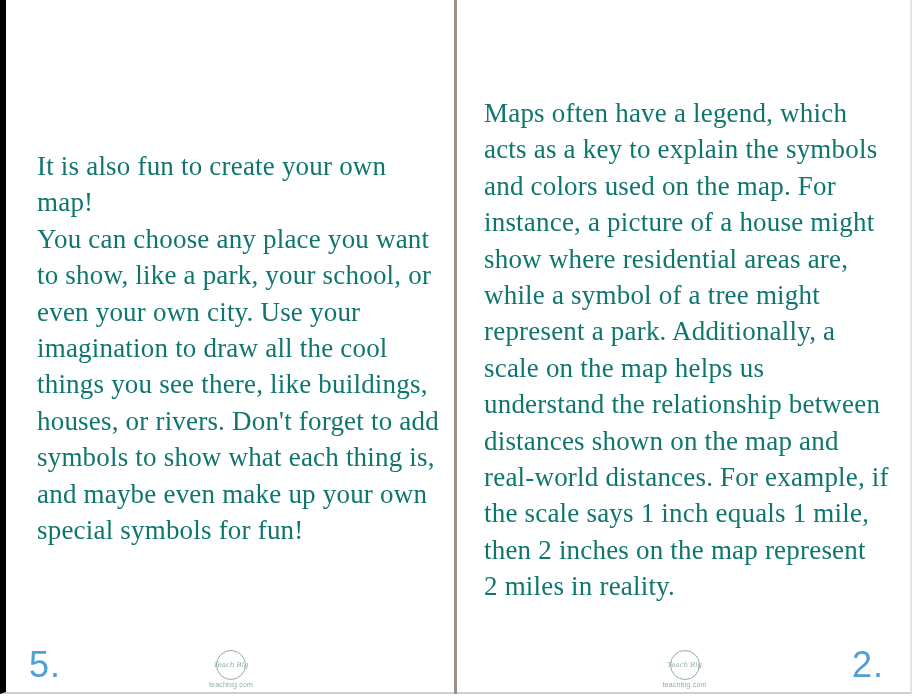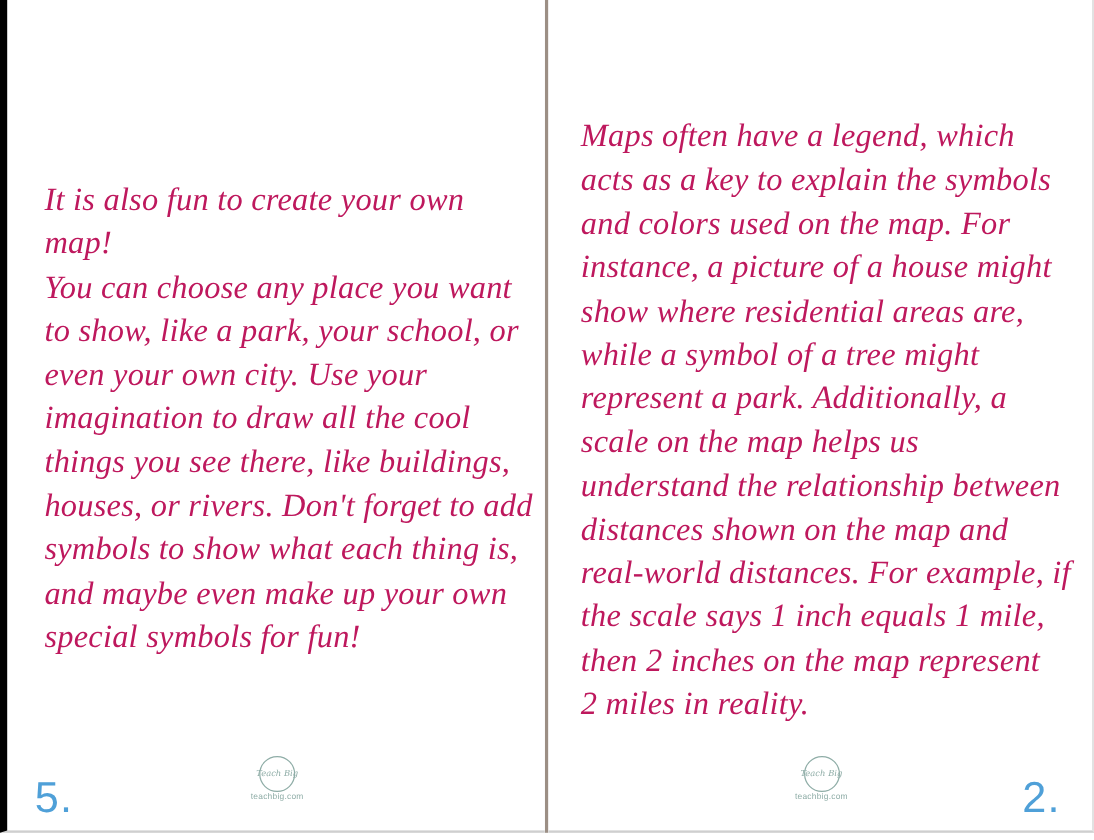--- a/index.html
+++ b/index.html
@@ -34,24 +34,23 @@
   .spine {
     width: 3px;
     height: 694px;
     background: #9c8f85;
     flex: 0 0 auto;
   }
   .body-text {
     font-family: "Liberation Serif", serif;
     font-size: 27px;
     line-height: 36.4px;
-    color: #be185d;
+    color: #0f766e;
     white-space: pre-line;
     letter-spacing: 0.2px;
-    font-style: italic;
   }
   .page-left .body-text {
     position: absolute;
     left: 31px;
     top: 148px;
     width: 410px;
   }
   .page-right .body-text {
     position: absolute;
     left: 27px;
@@ -64,21 +63,21 @@
     font-family: "Liberation Sans", sans-serif;
     font-weight: 300;
     font-size: 36px;
     color: #4fa0d8;
     letter-spacing: 1px;
   }
   .num-left  { left: 23px; }
   .num-right { right: 26px; }
   .footer-logo {
     position: absolute;
-    bottom: 24px;
+    bottom: 4px;
     left: 50%;
     transform: translateX(1px);
     margin-left: -25px;
     width: 50px;
     text-align: center;
   }
   .logo-circle {
     width: 30px;
     height: 30px;
     margin: 0 auto 1px auto;

